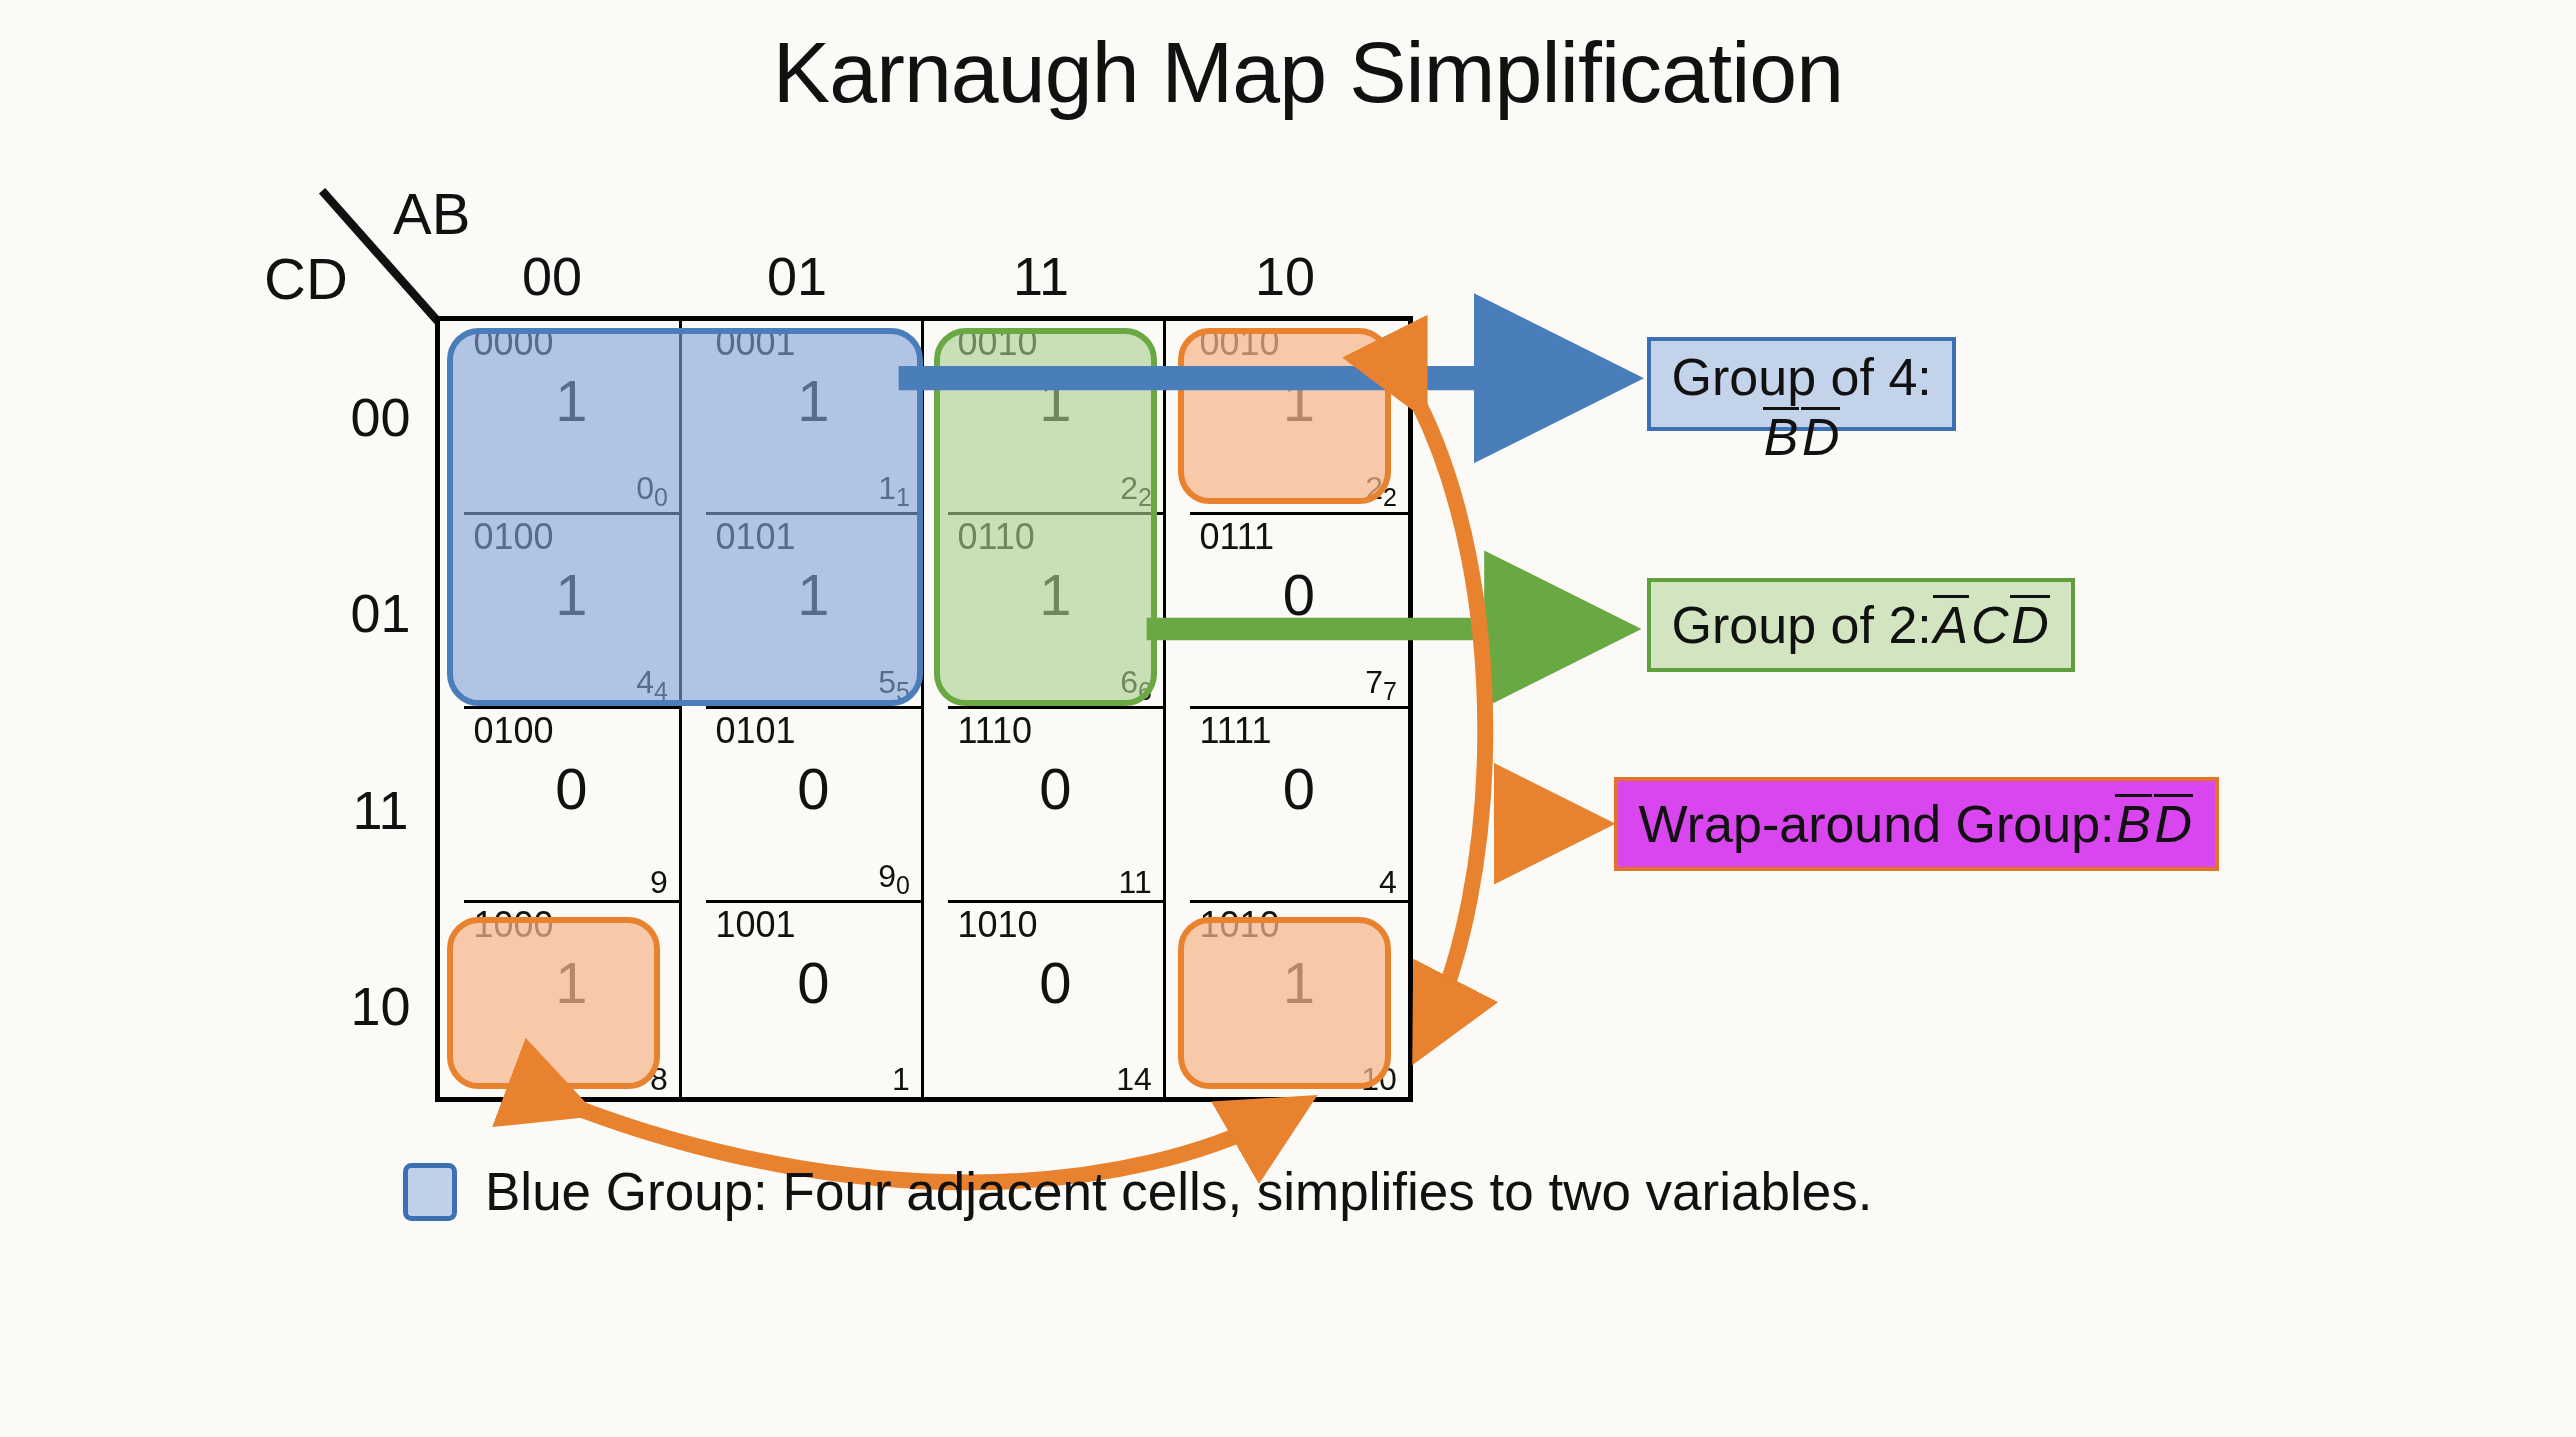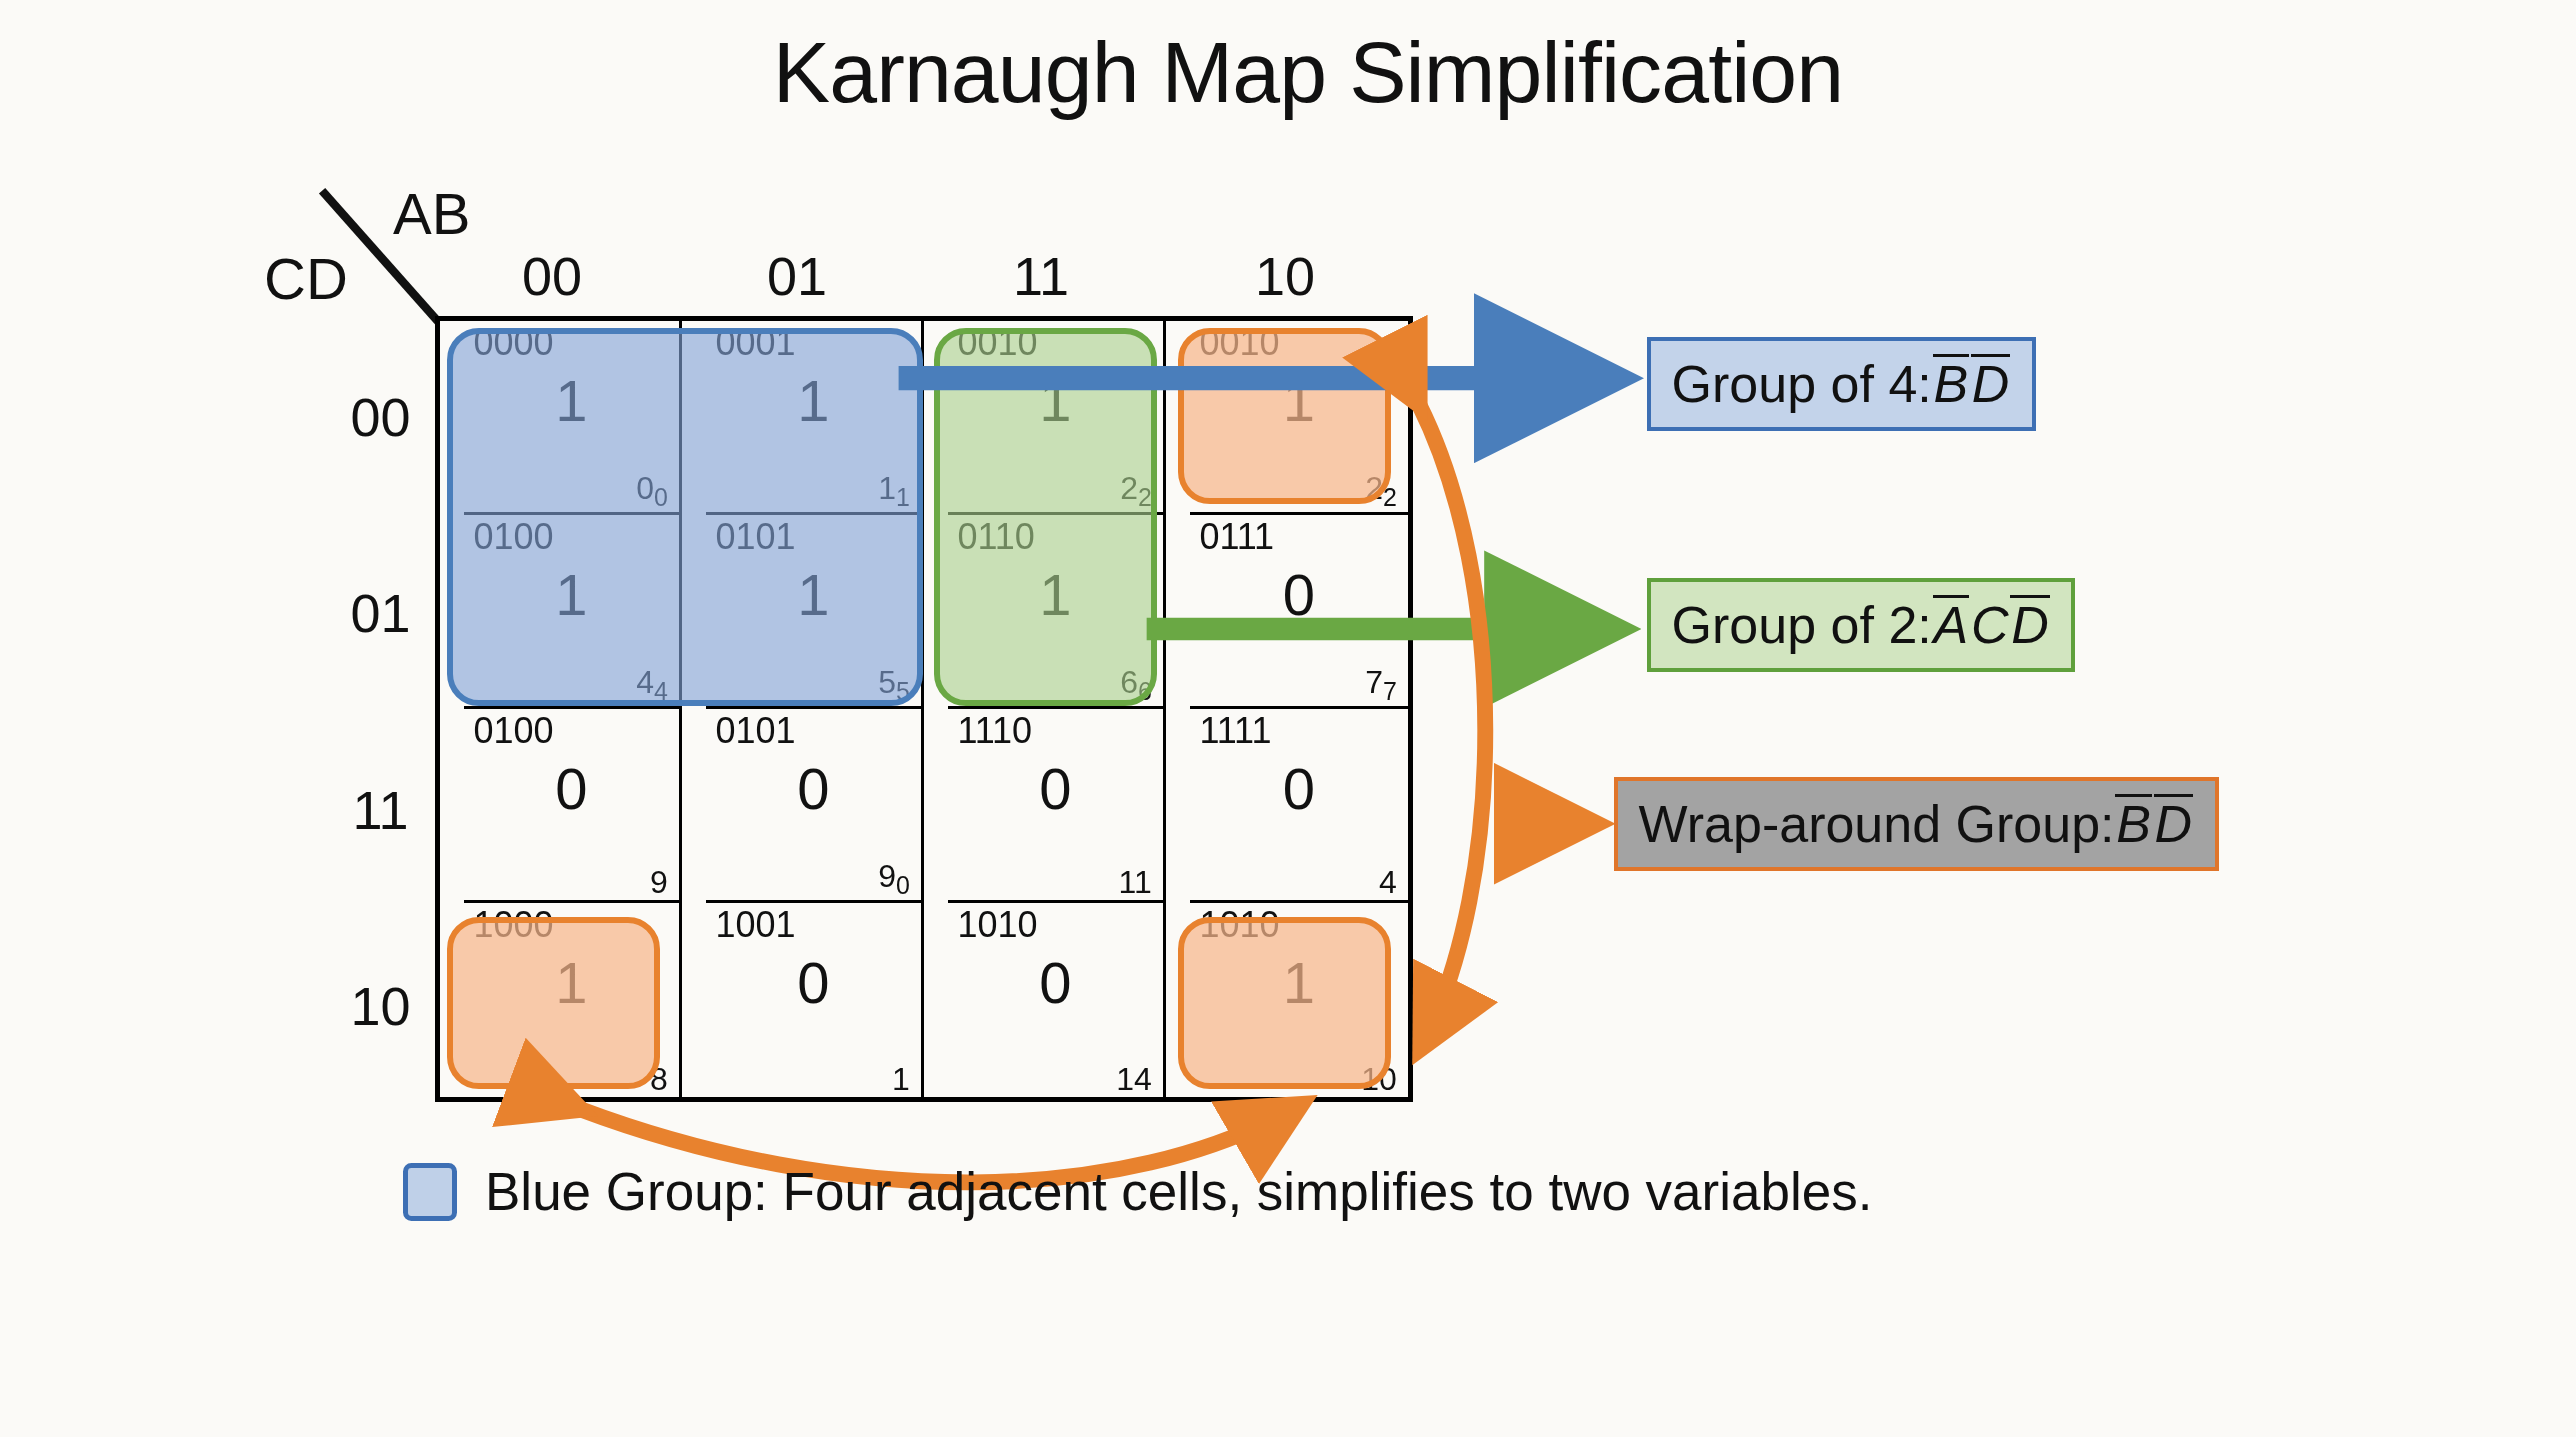--- a/index.html
+++ b/index.html
@@ -97,21 +97,21 @@
   .callout{
     position:absolute;
     display:flex;align-items:center;
     padding:5.6px 20.6px;
     font-size:52px;color:#111;
     white-space:nowrap;
     box-sizing:border-box;
   }
   .callout-blue{background:#c3d3ea;border:4.7px solid #3d6fb4;}
   .callout-green{background:#d2e5c0;border:4.7px solid #5fa03c;}
-  .callout-orange{background:#a3a3a3;border:4.7px solid #e0752a;}
+  .callout-orange{background:#d946ef;border:4.7px solid #e0752a;}
   .ob{
     font-style:italic;
     border-top:3.7px solid #111;
     padding:0 0.9px;
     margin:0 0.9px;
     line-height:1.05;
     display:inline-block;
   }
   .noov{font-style:italic;display:inline-block;padding:0 0.9px;}
 
@@ -266,21 +266,21 @@
 
     <line x1="1225" y1="672" x2="1720" y2="672" stroke="#6aa844" stroke-width="24" marker-end="url(#ah-green)"></line>
 
     <path d="M1516,432 C1610,620 1610,940 1518,1120" fill="none" stroke="#e8822e" stroke-width="17" marker-start="url(#ah-orange-s)" marker-end="url(#ah-orange-e)"></path>
 
     <line x1="1600" y1="880" x2="1700" y2="880" stroke="#e8822e" stroke-width="20" marker-end="url(#ah-orange)"></line>
 
     <path d="M620,1185 C900,1290 1200,1290 1390,1180" fill="none" stroke="#e8822e" stroke-width="17" marker-start="url(#ah-orange-s)" marker-end="url(#ah-orange-e)"></path>
   </svg>
 
-  <div class="callout callout-blue" style="left:1647px;top:337px;height:94px;">
+  <div class="callout callout-blue" style="left:1647px;top:337px;height:94px;flex-direction:column;">
     <span>Group of 4: </span>
       <span class="expr"><span class="ob">B</span><span class="ob">D</span></span>
   </div>
 
   <div class="callout callout-green" style="left:1647px;top:578px;height:94px;">
     <span>Group of 2: </span>
       <span class="expr"><span class="ob">A</span><span class="noov">C</span><span class="ob">D</span></span>
   </div>
 
   <div class="callout callout-orange" style="left:1614px;top:777px;height:94px;">

